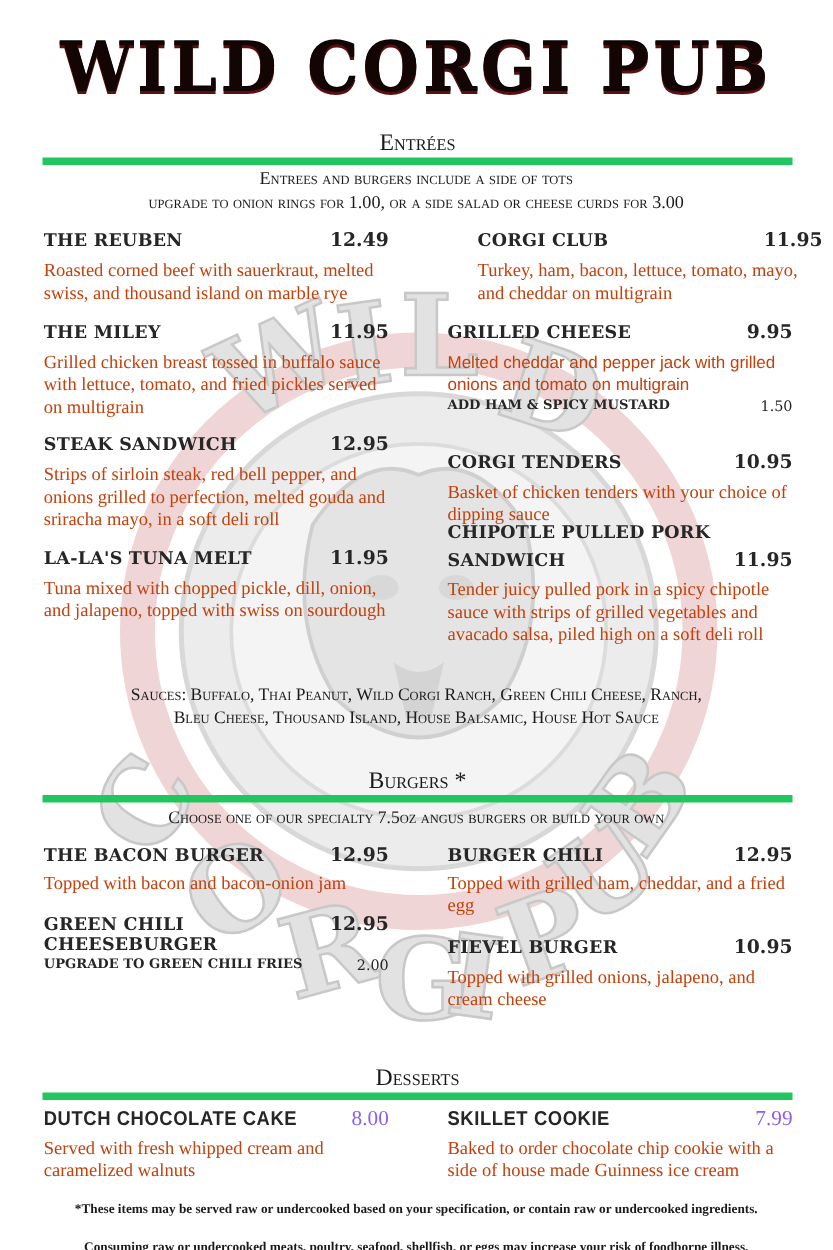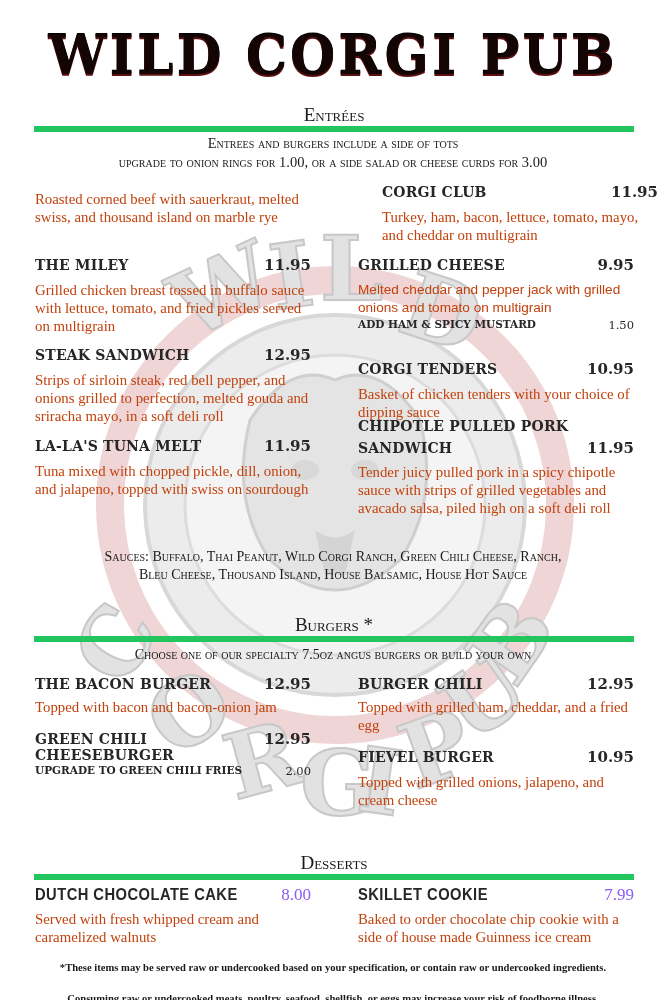--- a/index.html
+++ b/index.html
@@ -50,20 +50,24 @@
 </svg>
 
 <div class="content">
   <div class="title">WILD CORGI PUB</div>
 
   <div class="section-head" style="top:104px;">Entrées</div>
   <div class="sub" style="top:134px;">Entrees and burgers include a side of tots</div>
   <div class="sub" style="top:153px;">upgrade to onion rings for 1.00, or a side salad or cheese curds for 3.00</div>
 
   <div class="item" style="left:35px;top:183px;">
+    <div class="row">
+        <span class="name">THE REUBEN</span>
+        <span class="price">12.49</span>
+      </div>
     <div class="desc">Roasted corned beef with sauerkraut, melted swiss, and thousand island on marble rye</div>
   </div>
   <div class="item" style="left:35px;top:256px;">
     <div class="row">
         <span class="name">THE MILEY</span>
         <span class="price">11.95</span>
       </div>
     <div class="desc">Grilled chicken breast tossed in buffalo sauce with lettuce, tomato, and fried pickles served on multigrain</div>
   </div>
   <div class="item" style="left:35px;top:346px;">

